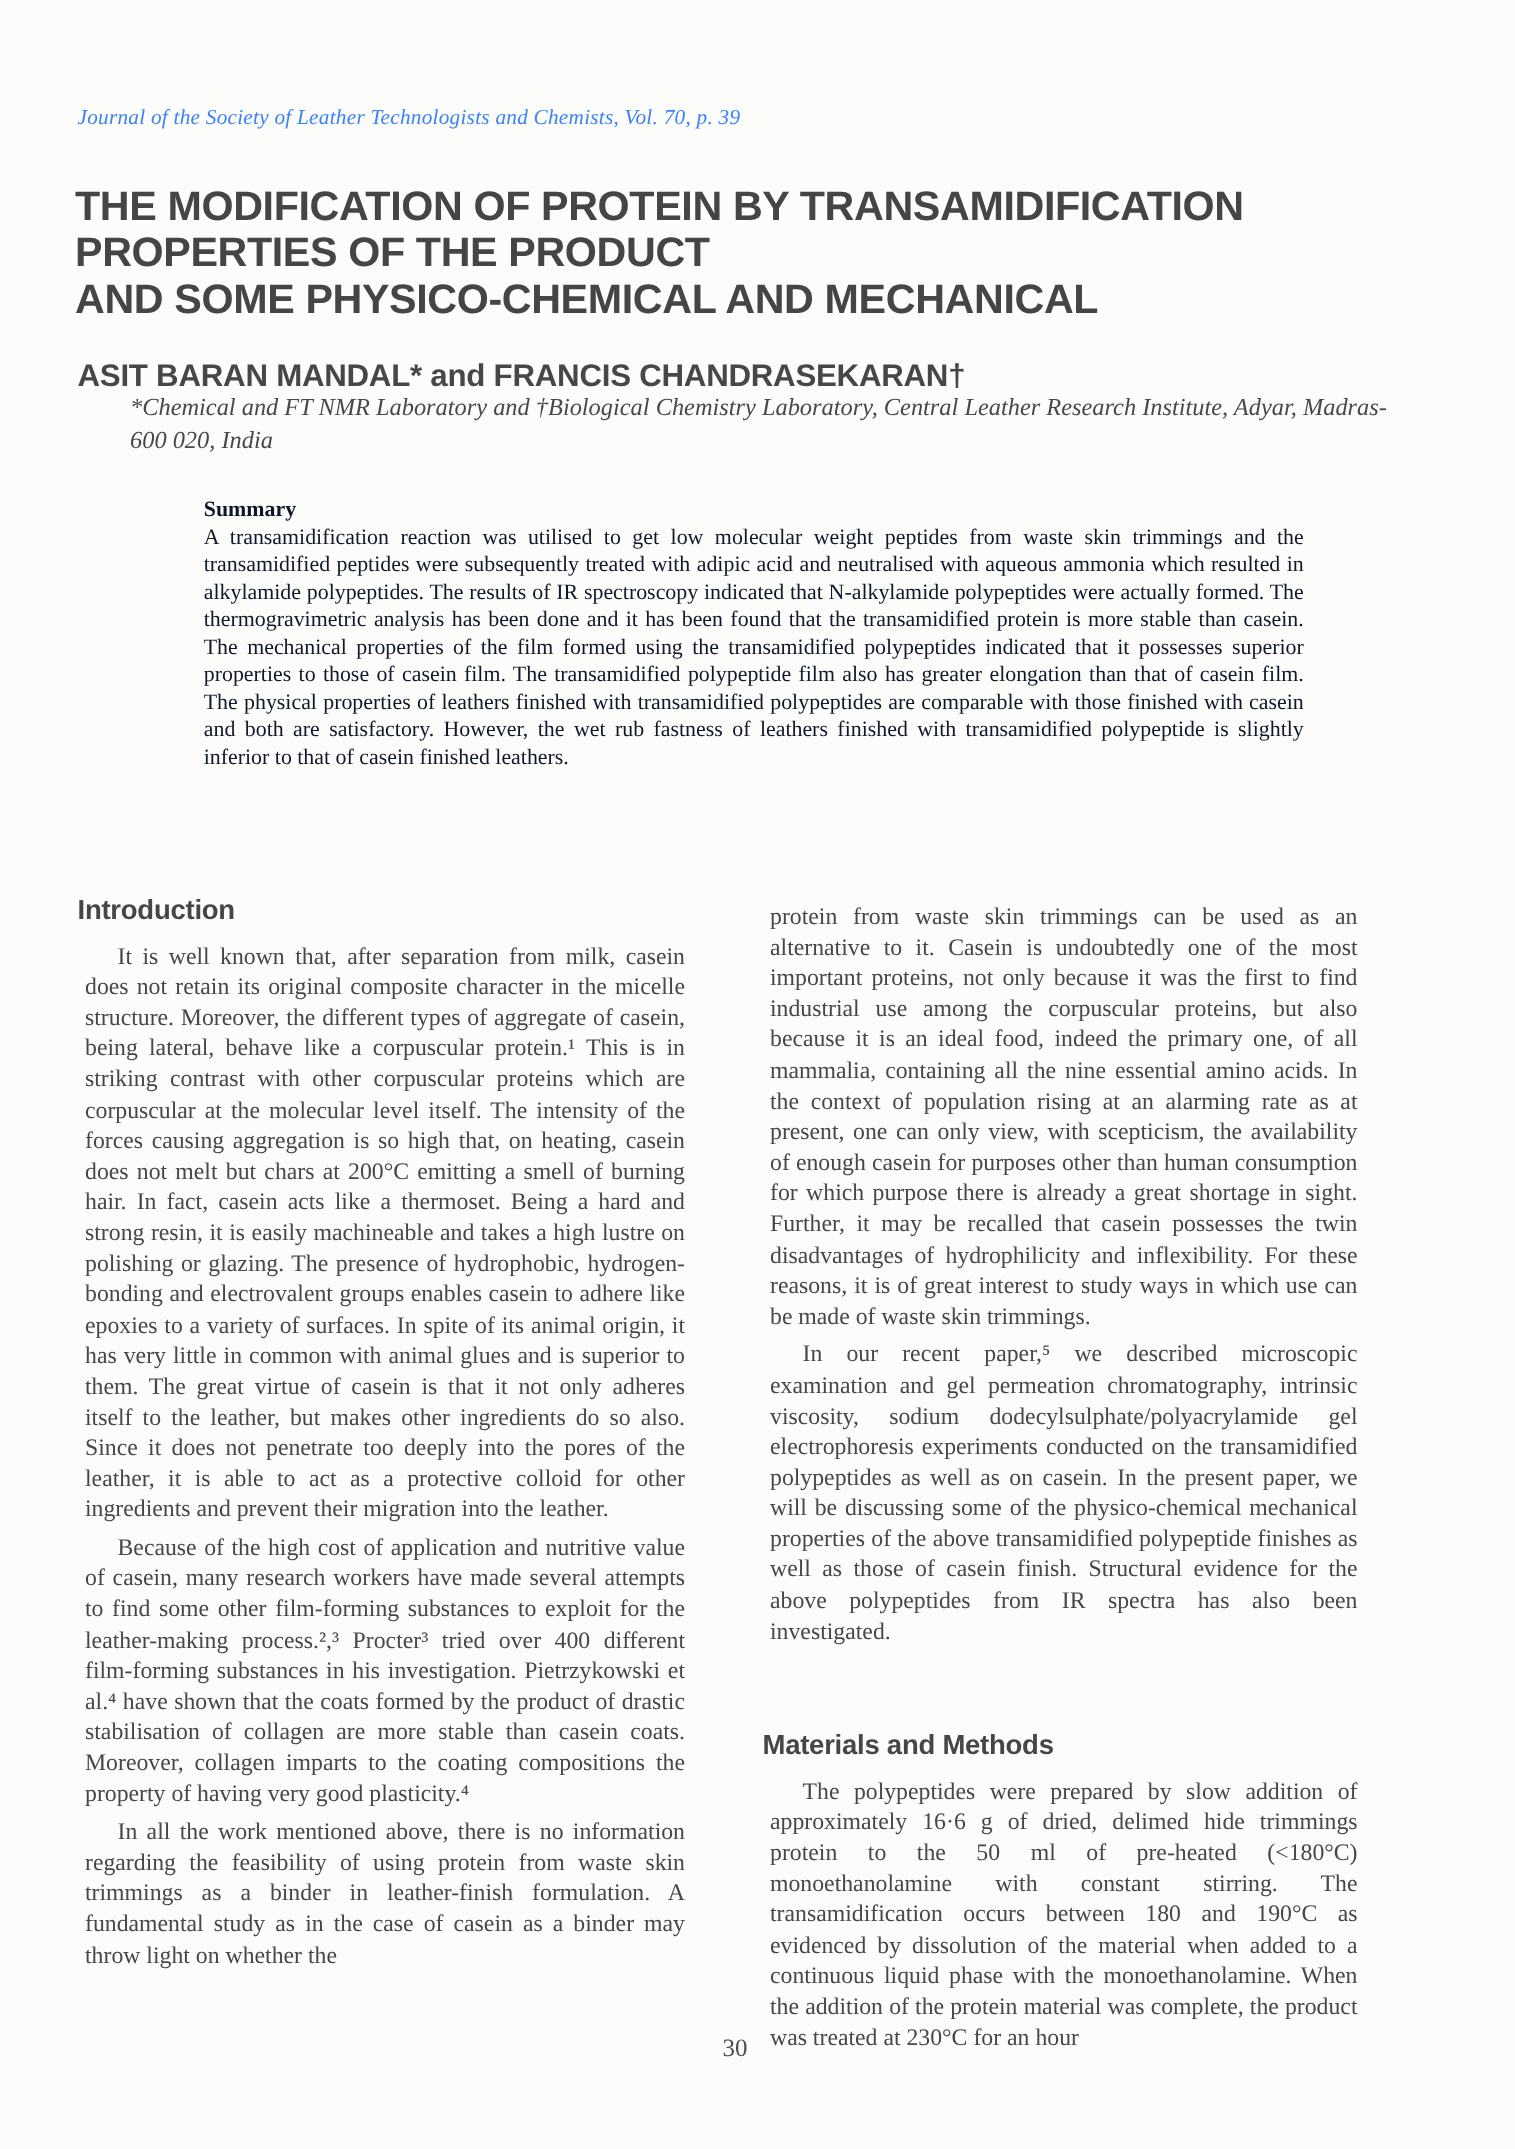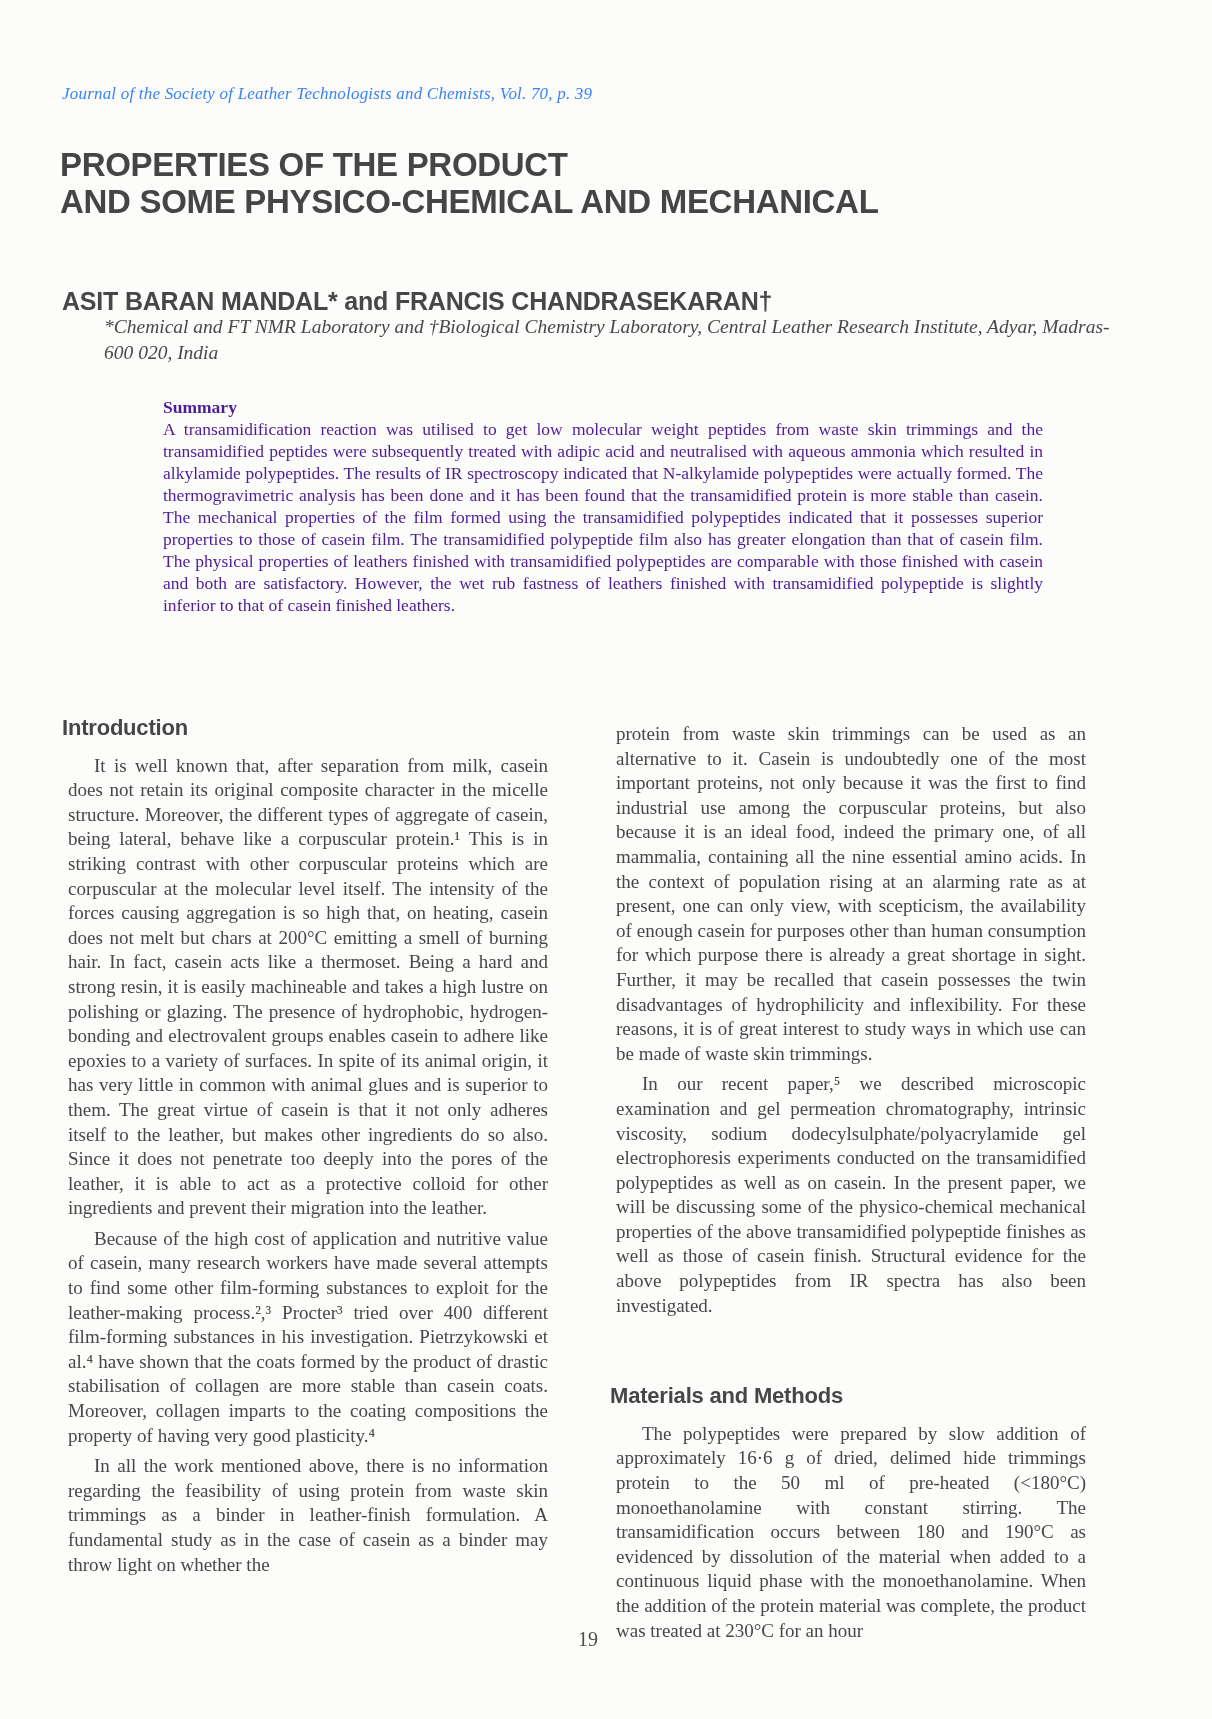--- a/index.html
+++ b/index.html
@@ -51,21 +51,21 @@
     color: #484848;
     margin-left: 42px;
   }
   .summary-block {
     position: absolute;
     left: 163px; top: 396px;
     width: 880px;
     font-family: "Liberation Serif", serif;
     font-size: 17.5px;
     line-height: 22px;
-    color: #4c1d95;
+    color: #0f172a;
   }
   .summary-heading {
     font-weight: 700;
     margin: 0;
     font-size: 17.5px;
   }
   .summary-body {
     text-align: justify;
   }
   .col {
@@ -102,20 +102,21 @@
   }
 </style>
 </head>
 <body>
 
 <div class="page">
 
   <div class="journal-line">Journal of the Society of Leather Technologists and Chemists, Vol. 70, p. 39</div>
 
   <h1 class="title">
+    <span class="title-line">THE MODIFICATION OF PROTEIN BY TRANSAMIDIFICATION</span>
     <span class="title-line">PROPERTIES OF THE PRODUCT</span>
     <span class="title-line">AND SOME PHYSICO-CHEMICAL AND MECHANICAL</span>
   </h1>
 
   <div class="authors">ASIT BARAN MANDAL* and FRANCIS CHANDRASEKARAN†</div>
 
   <div class="affiliation">*Chemical and FT NMR Laboratory and †Biological Chemistry Laboratory, Central Leather Research Institute, Adyar, Madras-600 020, India</div>
 
   <div class="summary-block">
     <p class="summary-heading">Summary</p>
@@ -129,15 +130,15 @@
     <p class="indent">In all the work mentioned above, there is no information regarding the feasibility of using protein from waste skin trimmings as a binder in leather-finish formulation. A fundamental study as in the case of casein as a binder may throw light on whether the</p>
   </div>
 
   <div class="col col-right">
     <p>protein from waste skin trimmings can be used as an alternative to it. Casein is undoubtedly one of the most important proteins, not only because it was the first to find industrial use among the corpuscular proteins, but also because it is an ideal food, indeed the primary one, of all mammalia, containing all the nine essential amino acids. In the context of population rising at an alarming rate as at present, one can only view, with scepticism, the availability of enough casein for purposes other than human consumption for which purpose there is already a great shortage in sight. Further, it may be recalled that casein possesses the twin disadvantages of hydrophilicity and inflexibility. For these reasons, it is of great interest to study ways in which use can be made of waste skin trimmings.</p>
     <p class="indent">In our recent paper,⁵ we described microscopic examination and gel permeation chromatography, intrinsic viscosity, sodium dodecylsulphate/polyacrylamide gel electrophoresis experiments conducted on the transamidified polypeptides as well as on casein. In the present paper, we will be discussing some of the physico-chemical mechanical properties of the above transamidified polypeptide finishes as well as those of casein finish. Structural evidence for the above polypeptides from IR spectra has also been investigated.</p>
     <h2 class="section-heading materials-heading">Materials and Methods</h2>
     <p class="indent">The polypeptides were prepared by slow addition of approximately 16·6 g of dried, delimed hide trimmings protein to the 50 ml of pre-heated (&lt;180°C) monoethanolamine with constant stirring. The transamidification occurs between 180 and 190°C as evidenced by dissolution of the material when added to a continuous liquid phase with the monoethanolamine. When the addition of the protein material was complete, the product was treated at 230°C for an hour</p>
   </div>
 
-  <div class="page-number">19</div>
+  <div class="page-number">30</div>
 
 </div>
 
 </body></html>

